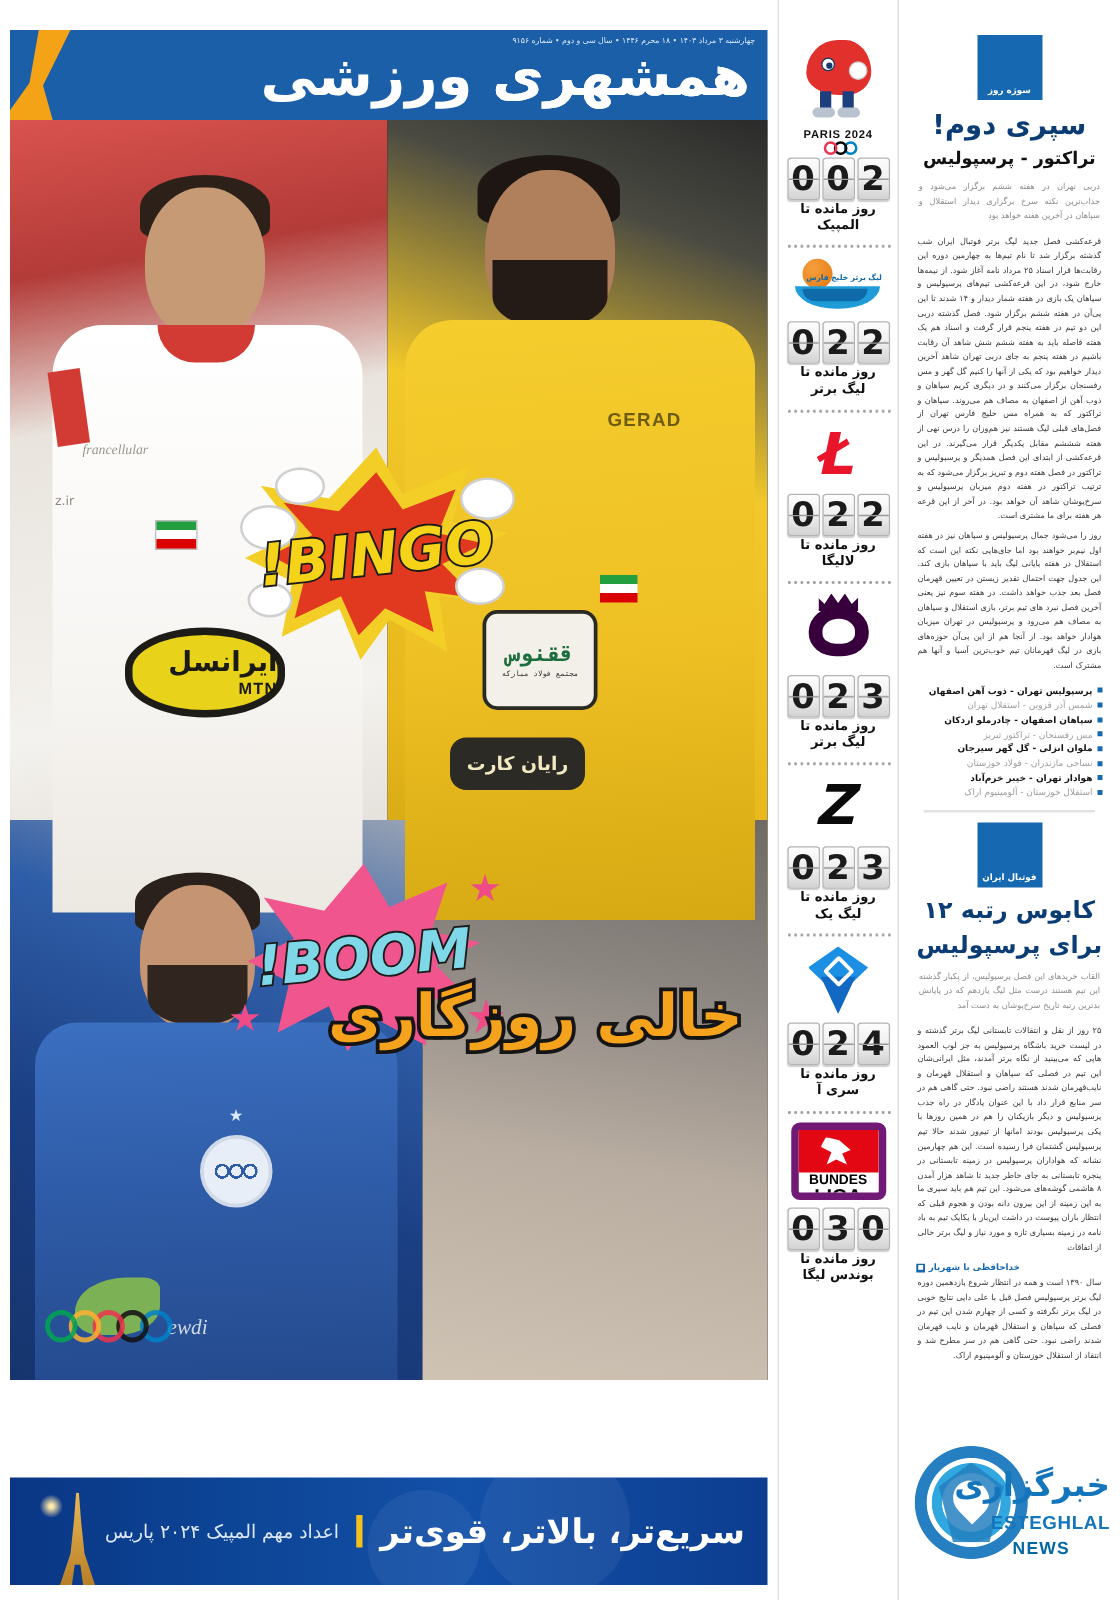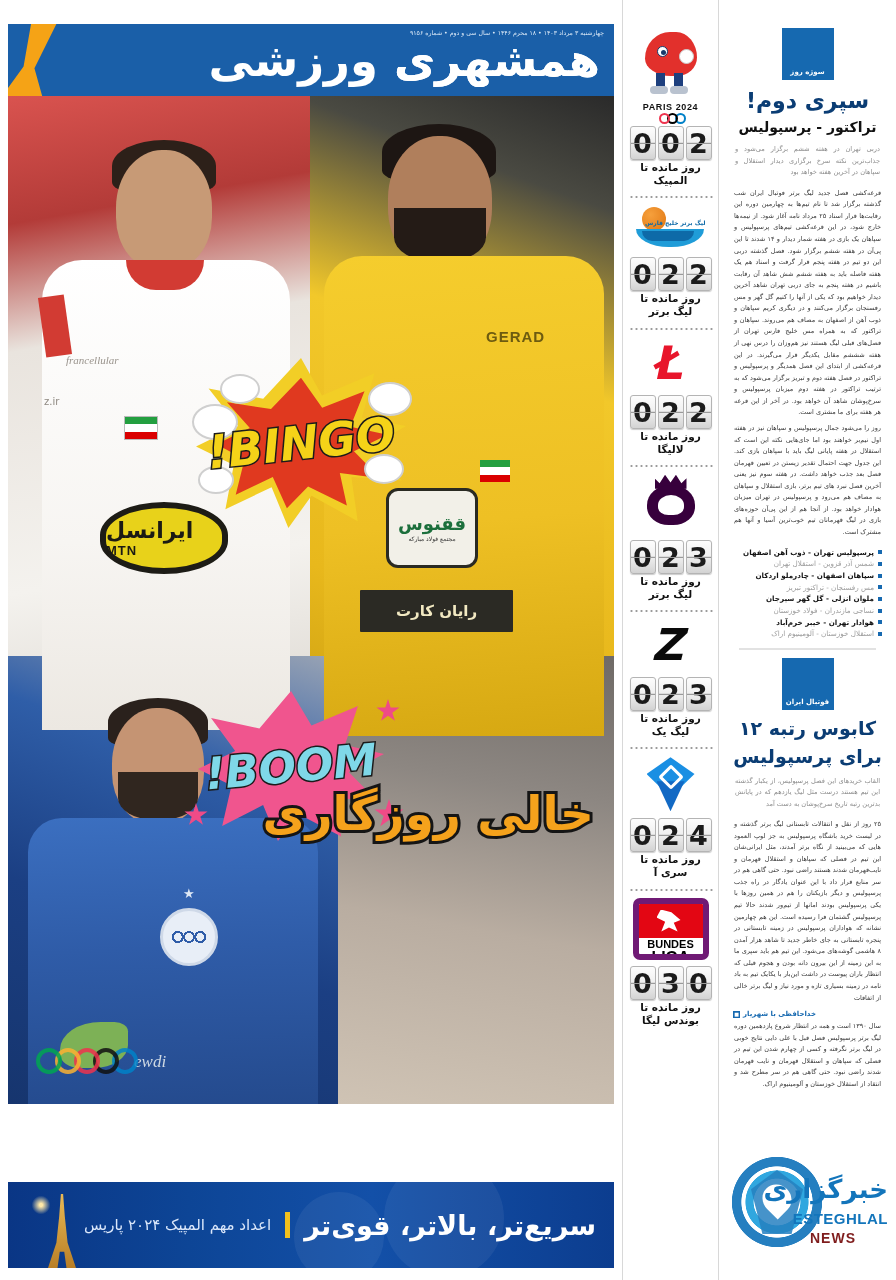--- a/index.html
+++ b/index.html
@@ -84,21 +84,21 @@
   }
   .wm-globe:before{
     content:""; position:absolute; left:34px; top:30px; width:28px;height:30px;
     background:#ffffff; border-radius:50% 50% 50% 0; transform:rotate(-45deg); z-index:3;
   }
   .wm-fa { position:absolute; right: 2px; top: 22px; font-size: 26px; font-weight:bold;
            color:#1375bb; letter-spacing:-1px; }
   .wm-en { position:absolute; right: 2px; top: 58px; font-size: 15px; font-weight:bold;
            color:#1375bb; letter-spacing:.5px; font-family:"Liberation Sans",sans-serif; }
   .wm-news { position:absolute; right: 34px; top: 78px; font-size: 14px; font-weight:bold;
-           color:#7f1d1d; letter-spacing:1px; font-family:"Liberation Sans",sans-serif; }
+           color:#0369a1; letter-spacing:1px; font-family:"Liberation Sans",sans-serif; }
 
   
   .count-col {
     width: 96px; height:1280px; background:#fff;
     border-left: 1px solid #d8d8d8;
     padding: 26px 4px 6px 4px;
     display:flex; flex-direction:column; align-items:center;
   }
   .cd-block { width: 88px; margin-bottom: 2px; display:flex; flex-direction:column; align-items:center; }
   .cd-logo { height: 68px; width:88px; display:flex;align-items:center;justify-content:center; margin-bottom:2px;}
@@ -223,43 +223,43 @@
   .p1-head{ left:108px; top:54px; width:96px;height:120px; background:#c79a76; }
   .p1-hair{ left:104px; top:44px; width:104px;height:52px; background:#2d2019; border-radius:52% 52% 20% 20%; }
   .p1-torso{ left:34px; top:164px; width:248px;height:470px;
     background: linear-gradient(180deg,#ffffff 0%,#f7f5f2 60%,#ece8e2 100%); border-radius:40px 40px 0 0;}
   .p1-collar{ left:118px; top:164px; width:78px;height:30px; background:#d23b33; border-radius:0 0 30px 30px;}
   .p1-stripe{ left:34px; top:200px; width:26px;height:60px; background:#d23b33; transform:rotate(-8deg);}
   .p1-flag{ left:116px; top:320px; width:34px;height:24px;
     background:linear-gradient(180deg,#239f40 33%,#fff 33% 66%,#da0000 66%); border:1px solid #bbb;}
   .p1-logo{ left:92px; top:406px; width:128px;height:72px; background:#e8d21a;
     border:6px solid #1d1c16; border-radius: 50%/46%;
-    display:flex;flex-direction:column;align-items:flex-end;justify-content:center; }
+    display:flex;flex-direction:column;align-items:flex-start;justify-content:center; }
   .p1-logo .fa{ font-size:22px;font-weight:bold;color:#1b1a14; }
   .p1-logo .en{ font-size:13px;font-weight:bold;color:#1b1a14;font-family:"Liberation Sans",sans-serif;letter-spacing:1px;}
   .p1-brand{ left:58px; top:258px; font-size:11px;color:#9a948d;font-style:italic;font-family:"Liberation Serif",serif;}
   .p1-zir{ left:36px; top:300px; font-size:10px;color:#8e8880;}
 
   
   .p2-head{ left:380px; top:40px; width:104px;height:130px; background:#b07f5c; }
   .p2-hair{ left:374px; top:28px; width:114px;height:56px; background:#1d1613; border-radius:52% 52% 18% 18%;}
   .p2-beard{ left:386px; top:112px; width:92px;height:54px; background:#241b16; border-radius:0 0 46% 46%;}
   .p2-torso{ left:316px; top:160px; width:280px;height:480px;
     background: linear-gradient(175deg,#f5cd2d 0%,#eec024 55%,#d6a812 100%); border-radius:38px 38px 0 0;}
   .p2-gerad{ left:478px; top:232px; font-size:15px;font-weight:bold;color:#6d5b10;
     font-family:"Liberation Sans",sans-serif; letter-spacing:1px;}
   .p2-flag{ left:472px; top:364px; width:30px;height:22px;
     background:linear-gradient(180deg,#239f40 33%,#fff 33% 66%,#da0000 66%);}
   .p2-crest{ left:378px; top:392px; width:92px;height:80px; background:#f2f0e8;
     border:3px solid #2a2a22; border-radius:12px; display:flex;flex-direction:column;
-    align-items:center;justify-content:center;gap:2px;}
+    align-items:center;justify-content:center;gap:2px;font-family:Liberation Mono, monospace;}
   .p2-crest .c1{font-size:18px;font-weight:bold;color:#1c6f3c;}
   .p2-crest .c2{font-size:6px;color:#333;text-align:center;line-height:1.1;}
-  .p2-sponsor{ left:352px; top:494px; width:153px;height:42px; background:#2b2a24;
-    border-radius:1px; display:flex;align-items:center;justify-content:center;}
+  .p2-sponsor{ left:352px; top:494px; width:108px;height:42px; background:#2b2a24;
+    border-radius:13px; display:flex;align-items:center;justify-content:center;}
   .p2-sponsor span{font-size:15px;font-weight:bold;color:#f2e9c2;}
 
   
   .p3-head{ left:104px; top:612px; width:92px;height:116px; background:#c59473; }
   .p3-hair{ left:100px; top:602px; width:100px;height:48px; background:#2a211c; border-radius:52% 52% 18% 18%;}
   .p3-beard{ left:110px; top:676px; width:80px;height:48px; background:#30261f; border-radius:0 0 46% 46%;}
   .p3-torso{ left:20px; top:722px; width:290px;height:290px;
     background: linear-gradient(178deg,#3b6fc0 0%,#2f5ca8 45%,#244a8d 100%); border-radius:34px 34px 0 0;}
   .p3-badge{ left:152px; top:812px; width:58px;height:58px; background:#e8eef7; border-radius:50%;
     border:3px solid #cfd9e8; display:flex;align-items:center;justify-content:center;}

